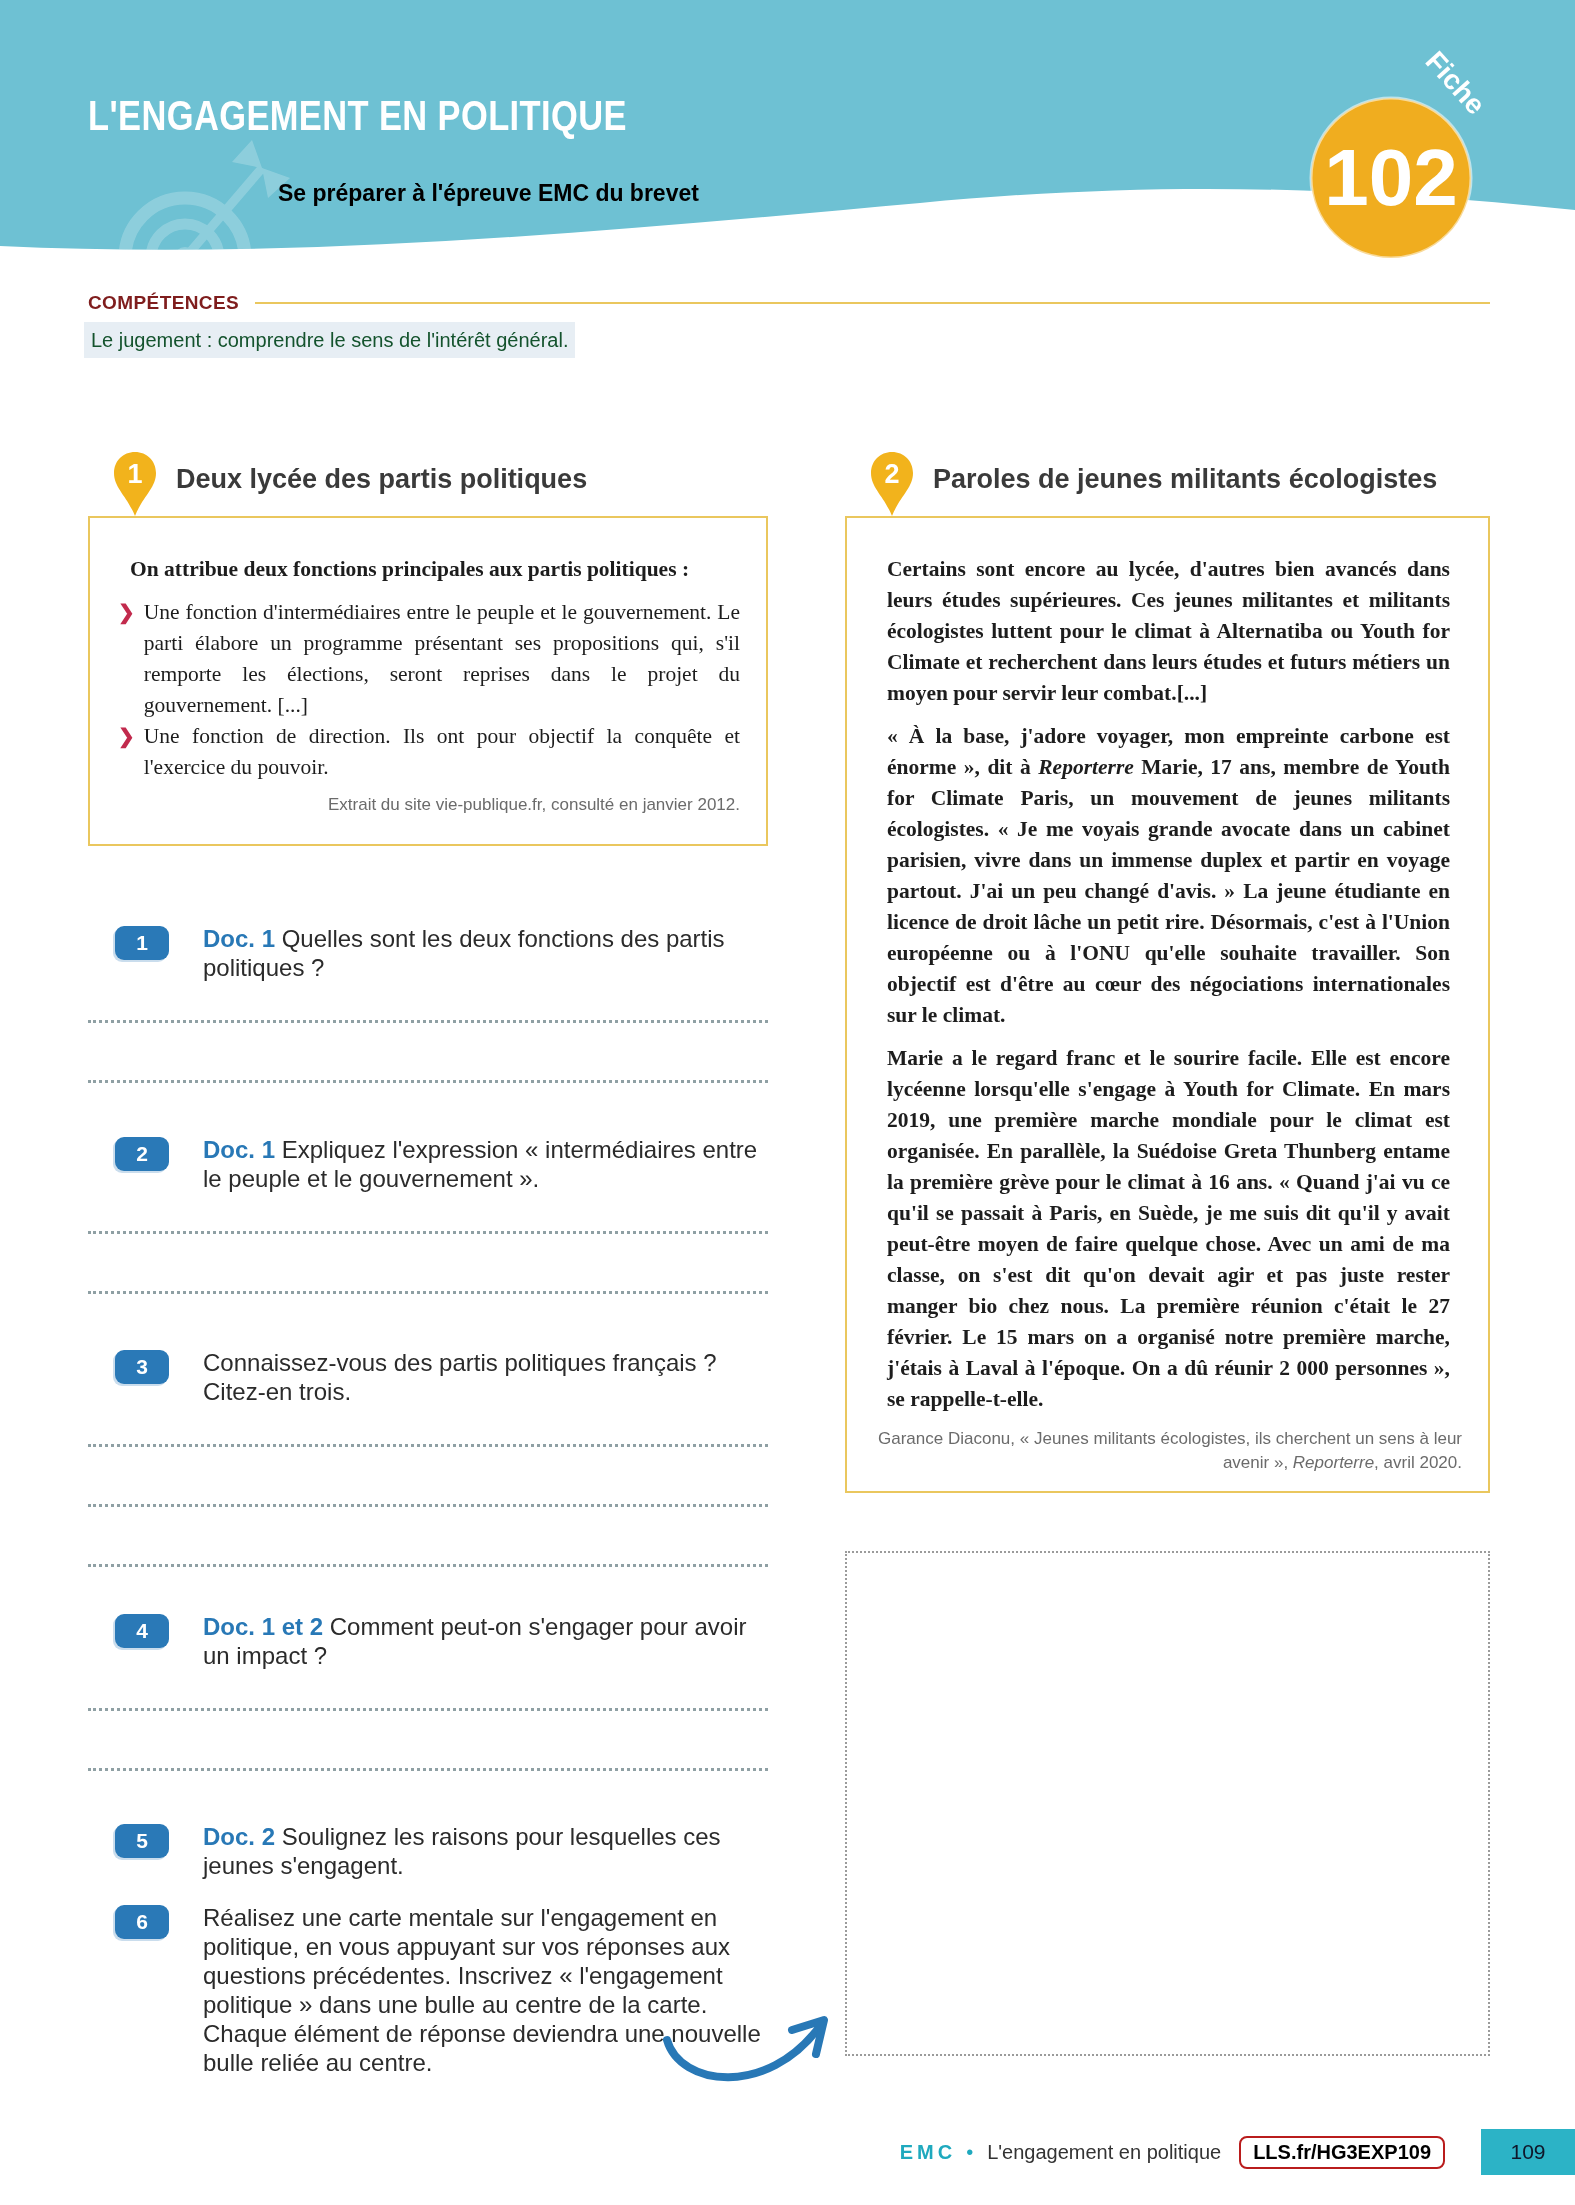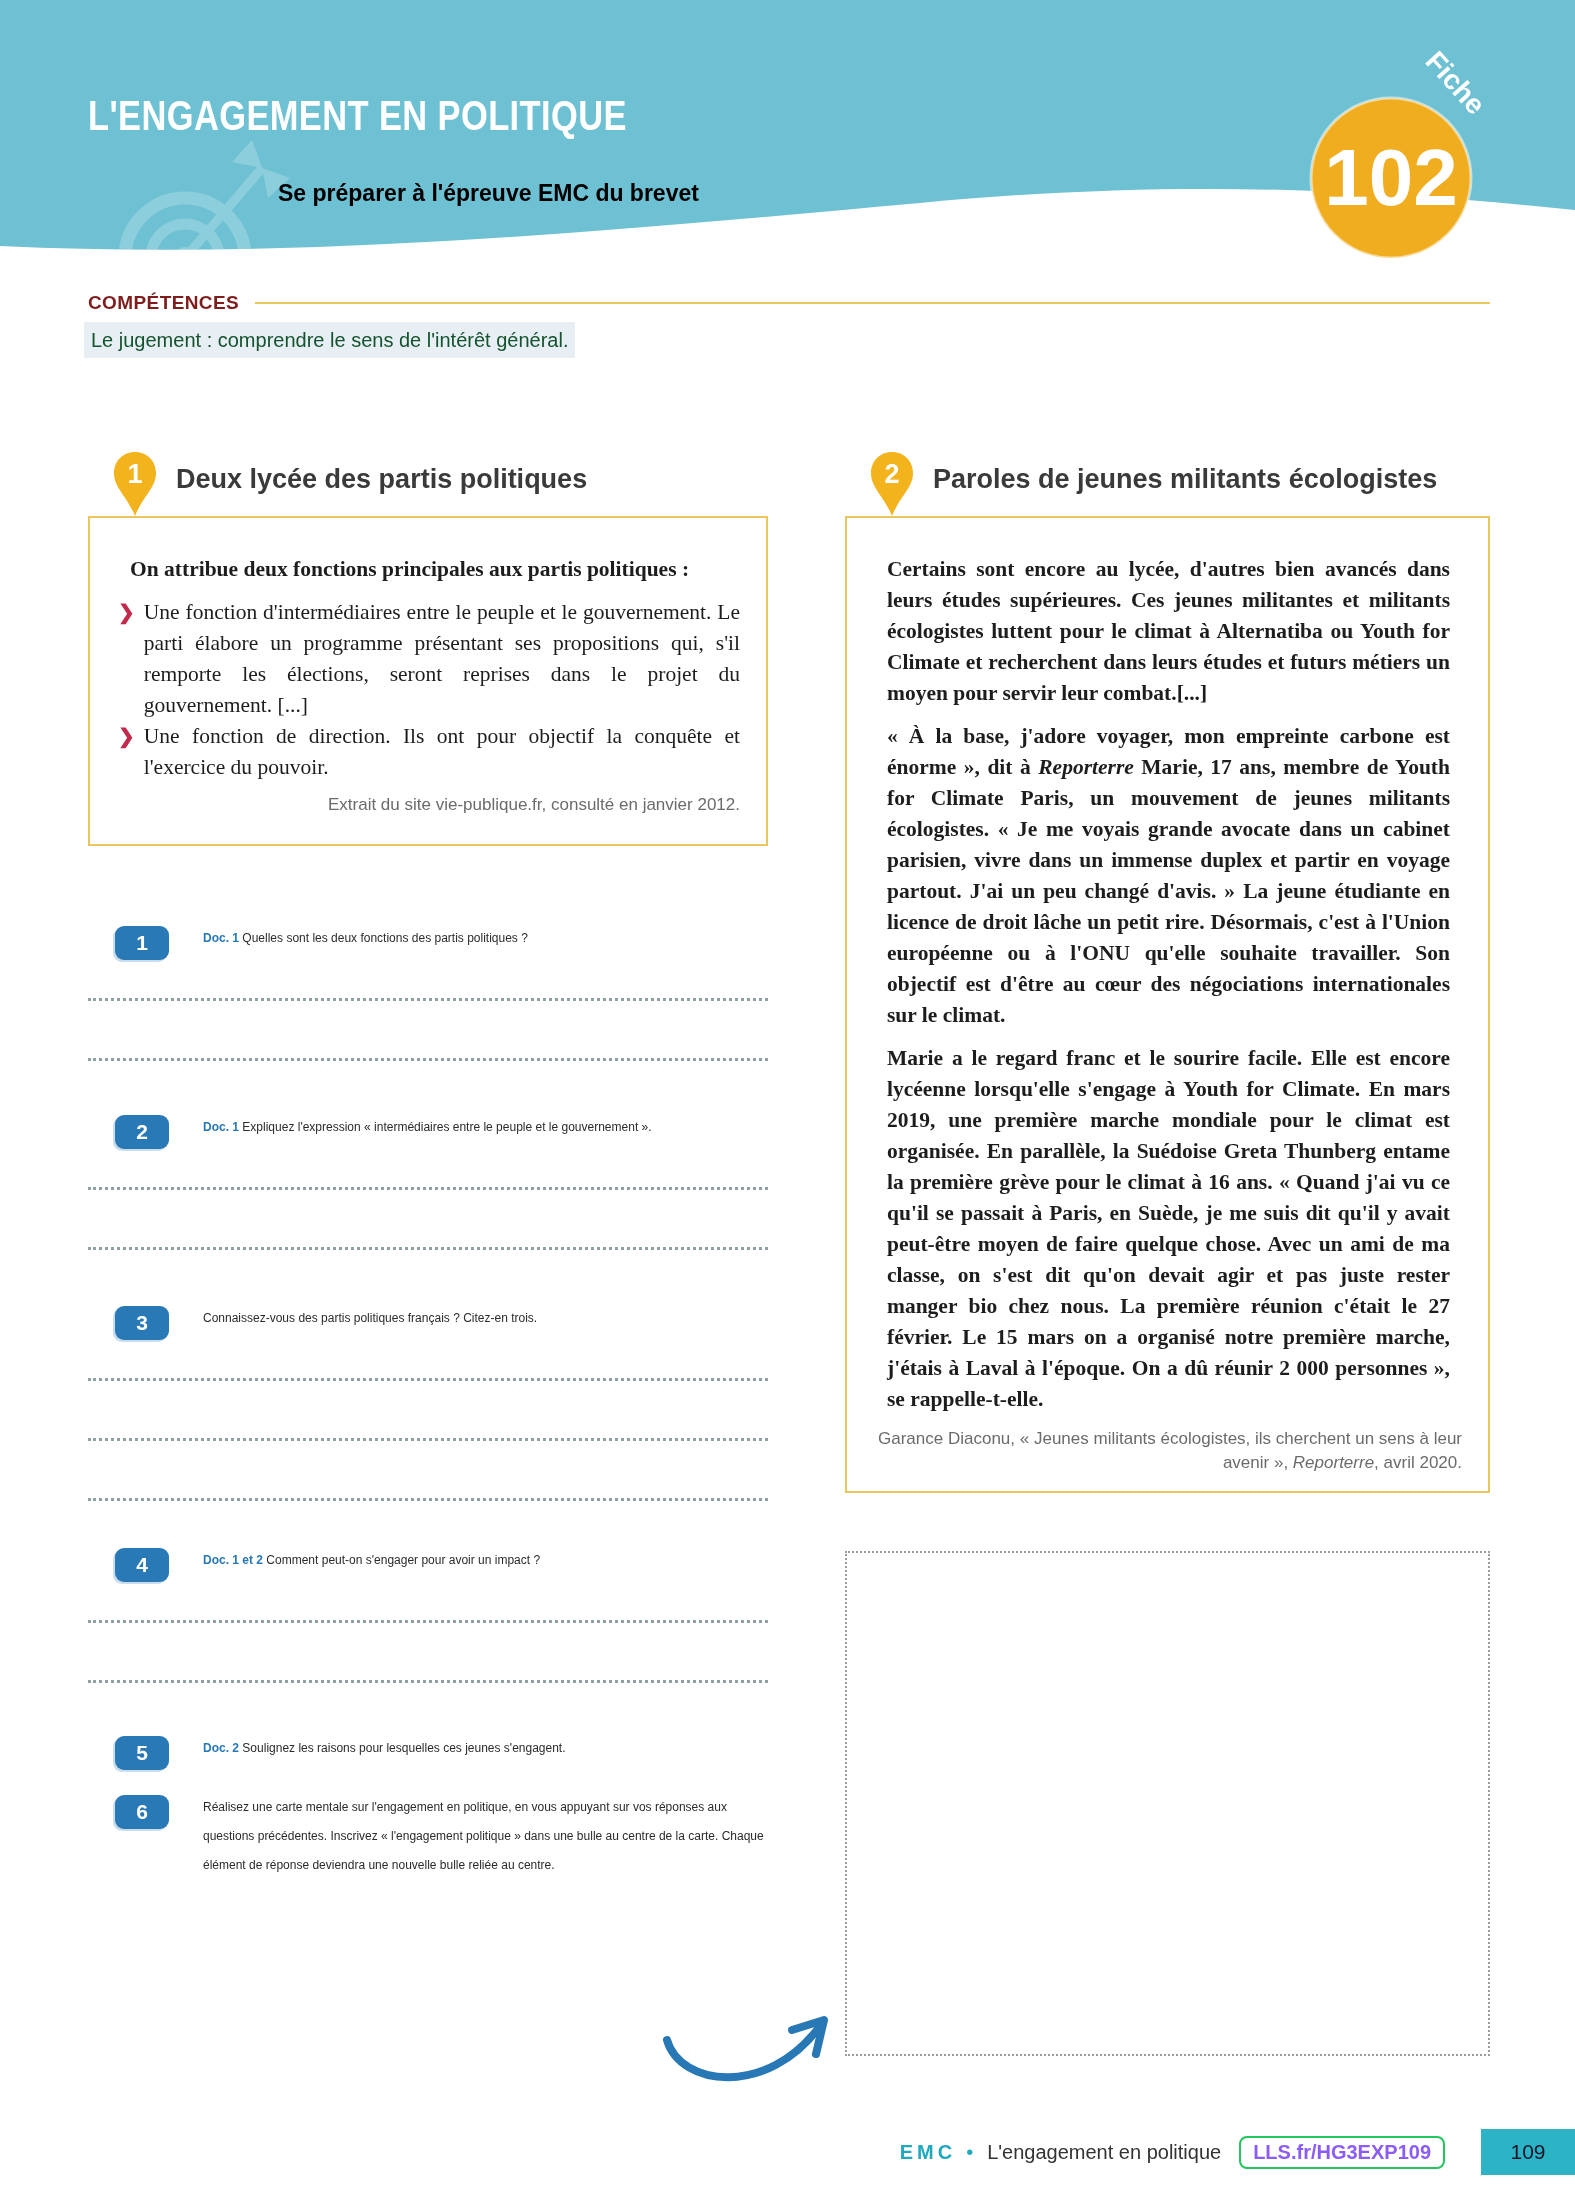--- a/index.html
+++ b/index.html
@@ -55,40 +55,40 @@
   #doc2-box{min-height:952px;box-sizing:border-box;}
   #doc1-box{min-height:330px;box-sizing:border-box;}
   
   .question{display:flex;padding-left:27px;}
   .q-badge{
     flex:0 0 auto;width:54px;height:34px;margin-right:34px;margin-top:2px;
     background:#2A79B7;border-radius:9px;color:#fff;font-weight:bold;font-size:21px;
     display:flex;align-items:center;justify-content:center;
     box-shadow:-2px 2px 0 rgba(42,121,183,.25);
   }
-  .q-text{flex:1;font-size:12px;line-height:29px;color:#2b2b2b;margin:0;}
+  .q-text{flex:1;font-size:24px;line-height:29px;color:#2b2b2b;margin:0;}
   .q-text .docref{color:#2878B6;font-weight:bold;}
   .answer-line{border-bottom:3px dotted #8fa0a4;height:57px;}
   .answer-line.first{height:38px;}
   
   .mindmap{
     margin-top:58px;height:505px;border:2px dotted #9b9b9b;box-sizing:border-box;background:#fff;
   }
   
   .arrow-wrap{position:absolute;left:652px;top:1988px;}
   
   .footer{
     position:absolute;right:0;top:2128px;height:48px;display:flex;align-items:center;
   }
   .f-subject{color:#1FA9BE;font-weight:bold;font-size:20px;letter-spacing:4px;}
   .f-sep{color:#1FA9BE;font-size:20px;margin:0 14px 0 10px;}
   .f-title{color:#333;font-size:20px;font-weight:500;margin-right:18px;}
   .f-link{
-    border:2px solid #22c55e;border-radius:8px;padding:3px 12px;margin-right:36px;
-    color:#8b5cf6;font-weight:bold;font-size:20px;cursor:pointer;background:#fff;
+    border:2px solid #b91c1c;border-radius:8px;padding:3px 12px;margin-right:36px;
+    color:#000000;font-weight:bold;font-size:20px;cursor:pointer;background:#fff;
   }
   .f-page{
     width:94px;height:46px;background:#2CB3C6;color:#0f172a;font-size:21px;
     display:flex;align-items:center;justify-content:center;
   }
 </style>
 </head>
 <body>
 
 <svg class="band" viewBox="0 0 1575 290" xmlns="http://www.w3.org/2000/svg">

